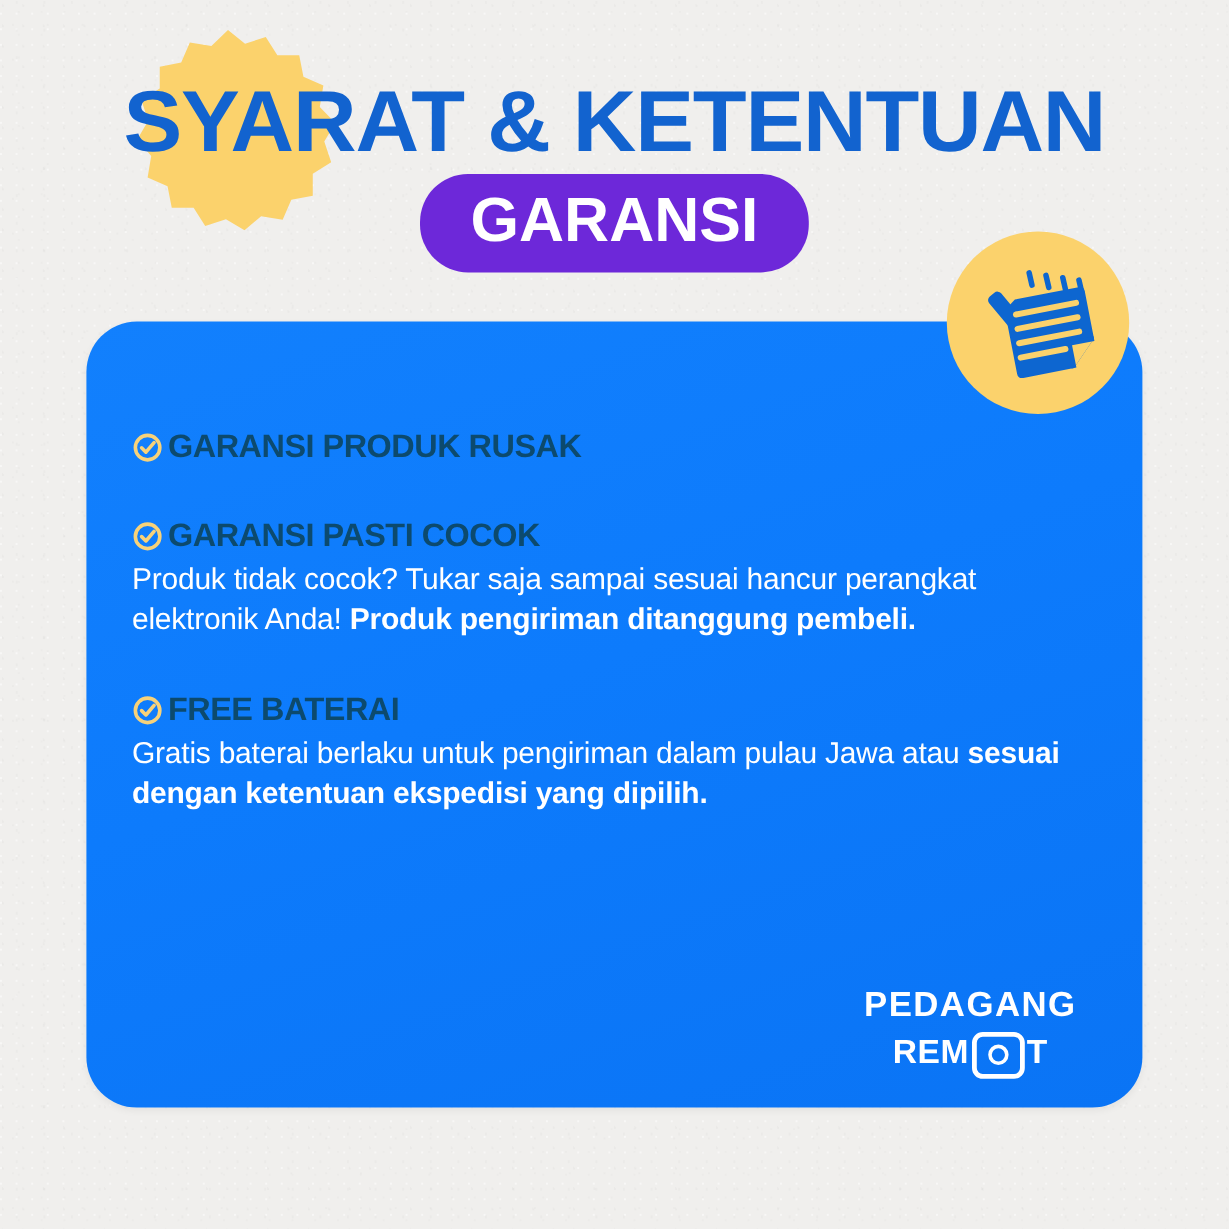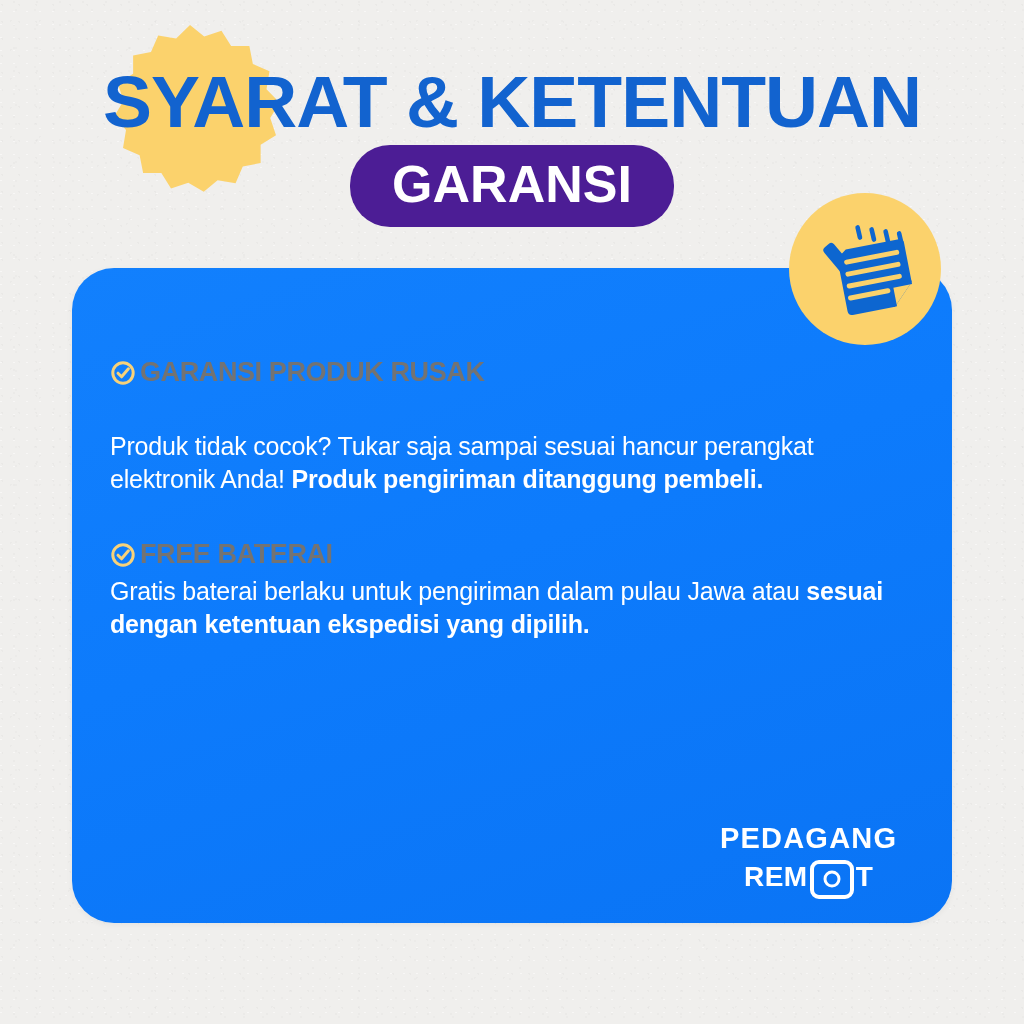--- a/index.html
+++ b/index.html
@@ -80,21 +80,21 @@
   .title-pill-wrap {
     position: absolute;
     left: 0;
     top: 145px;
     width: 1024px;
     text-align: center;
     z-index: 3;
   }
   .title-pill {
     display: inline-block;
-    background: #4c1d95;
+    background: #6d28d9;
     color: #ffffff;
     font-size: 52px;
     line-height: 52px;
     font-weight: bold;
     letter-spacing: 0px;
     padding: 13px 42px 17px 42px;
     border-radius: 40px;
   }
 
   
@@ -134,21 +134,21 @@
     z-index: 6;
   }
 
   .section { margin-bottom: 42px; }
   .section:last-child { margin-bottom: 12px; }
 
   .sec-head {
     display: flex;
     align-items: center;
     gap: 4px;
-    color: #737373;
+    color: #0c4a6e;
     font-weight: bold;
     font-size: 27px;
     line-height: 32px;
     letter-spacing: -0.4px;
     margin-bottom: 5px;
   }
   .check-icon {
     display: inline-block;
     width: 26px;
     height: 26px;
@@ -266,20 +266,29 @@
         <svg width="26" height="26" viewBox="0 0 26 26" aria-hidden="true">
           <circle cx="13" cy="13" r="10.2" fill="none" stroke="#f7d27a" stroke-width="3"></circle>
           <path d="M8 13.2 L11.6 16.8 L18.4 8.8" fill="none" stroke="#f7d27a" stroke-width="3" stroke-linecap="round" stroke-linejoin="round"></path>
         </svg>
       </span>
       <span>GARANSI PRODUK RUSAK</span>
     </div>
   </div>
 
   <div class="section">
+    <div class="sec-head">
+      <span class="check-icon">
+        <svg width="26" height="26" viewBox="0 0 26 26" aria-hidden="true">
+          <circle cx="13" cy="13" r="10.2" fill="none" stroke="#f7d27a" stroke-width="3"></circle>
+          <path d="M8 13.2 L11.6 16.8 L18.4 8.8" fill="none" stroke="#f7d27a" stroke-width="3" stroke-linecap="round" stroke-linejoin="round"></path>
+        </svg>
+      </span>
+      <span>GARANSI PASTI COCOK</span>
+    </div>
     <div class="sec-body">
       <span>Produk tidak cocok? Tukar saja sampai sesuai hancur perangkat elektronik Anda! </span><b>Produk pengiriman ditanggung pembeli.</b>
     </div>
   </div>
 
   <div class="section">
     <div class="sec-head">
       <span class="check-icon">
         <svg width="26" height="26" viewBox="0 0 26 26" aria-hidden="true">
           <circle cx="13" cy="13" r="10.2" fill="none" stroke="#f7d27a" stroke-width="3"></circle>

